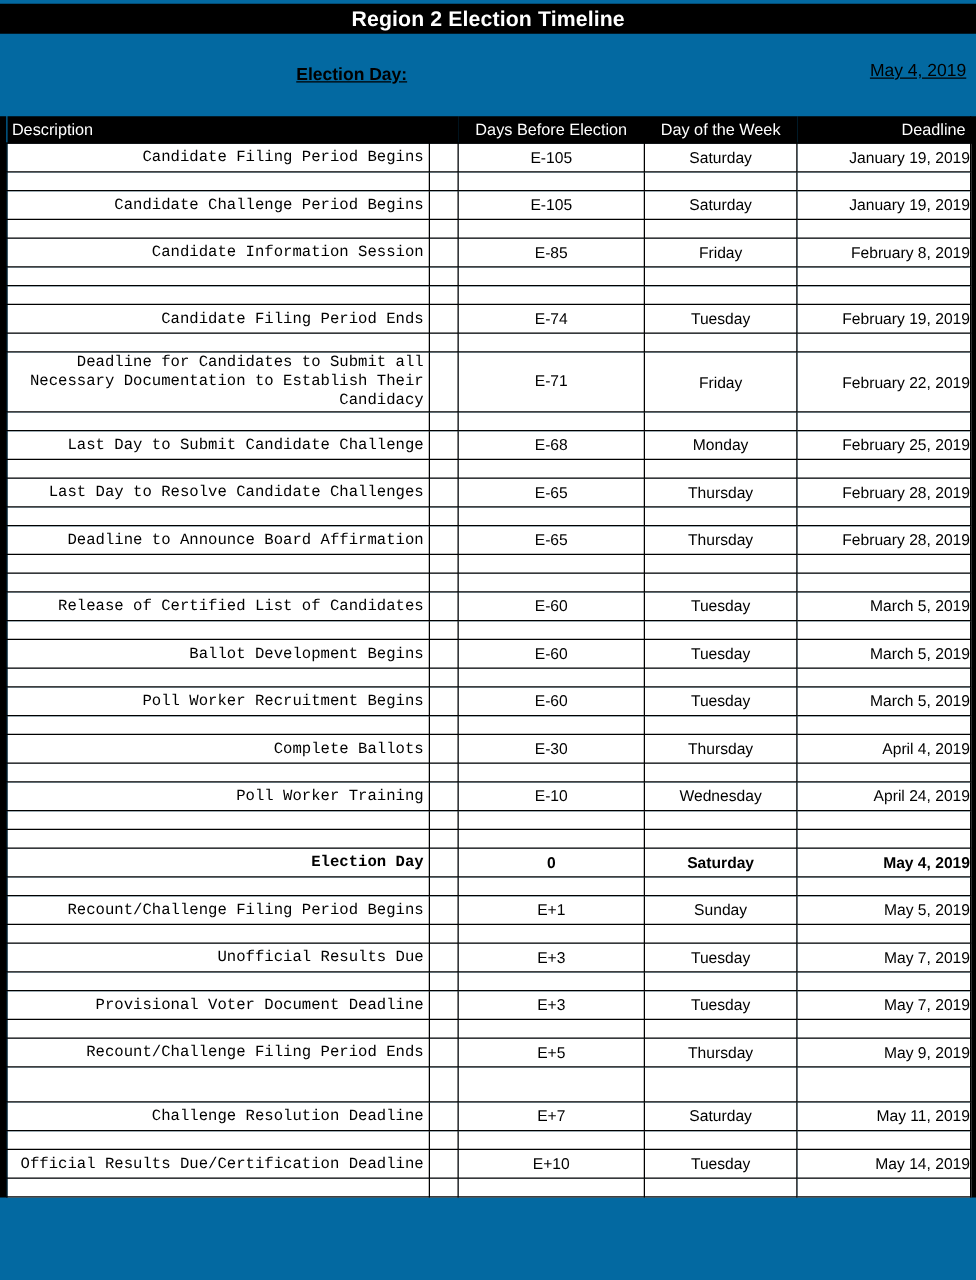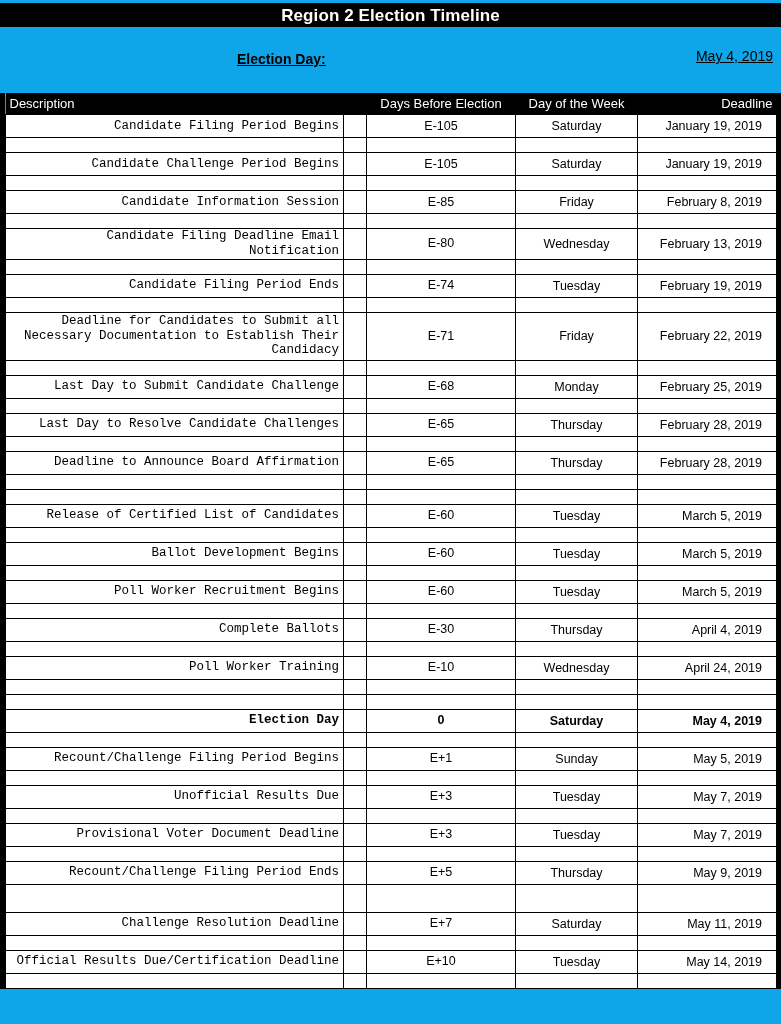--- a/index.html
+++ b/index.html
@@ -13,21 +13,21 @@
     height: 1024px;
     font-family: "Liberation Sans", sans-serif;
     color: #000000;
     overflow: hidden;
   }
 
   .page {
     position: relative;
     width: 781px;
     height: 1024px;
-    background: #0ea5e9;
+    background: #0369a1;
   }
 
   
   .title-bar {
     position: absolute;
     left: 0;
     top: 3px;
     width: 781px;
     height: 24px;
     background: #000000;
@@ -122,21 +122,21 @@
   }
   tr.data td.desc {
     text-align: right;
     padding-left: 3px;
     line-height: 1.18;
     font-family: Liberation Mono, monospace;
   }
   tr.data td.gap  { padding: 0; }
   tr.data td.days { text-align: center; line-height: 1.18; }
   tr.data td.dow  { text-align: center; }
-  tr.data td.dead { text-align: right; padding-right: 14px; }
+  tr.data td.dead { text-align: right; padding-right: 0; }
 
   tr.data.tall td { height: 47px; }
   tr.data.tall td.desc { vertical-align: middle; }
 
   tr.data.bold td { font-weight: bold; }
 
   
   tr.spacer td {
     border: 1px solid #000000;
     height: 10px;
@@ -213,27 +213,20 @@
             <td class="dow">Friday</td>
             <td class="dead">February 8, 2019</td>
           </tr>
           <tr class="spacer">
             <td class="desc">&nbsp;</td>
             <td class="gap">&nbsp;</td>
             <td class="days">&nbsp;</td>
             <td class="dow">&nbsp;</td>
             <td class="dead">&nbsp;</td>
           </tr>
-          <tr class="data">
-            <td class="desc">Candidate Filing Deadline Email Notification</td>
-            <td class="gap">&nbsp;</td>
-            <td class="days">E-80</td>
-            <td class="dow">Wednesday</td>
-            <td class="dead">February 13, 2019</td>
-          </tr>
           <tr class="spacer">
             <td class="desc">&nbsp;</td>
             <td class="gap">&nbsp;</td>
             <td class="days">&nbsp;</td>
             <td class="dow">&nbsp;</td>
             <td class="dead">&nbsp;</td>
           </tr>
           <tr class="data">
             <td class="desc">Candidate Filing Period Ends</td>
             <td class="gap">&nbsp;</td>

